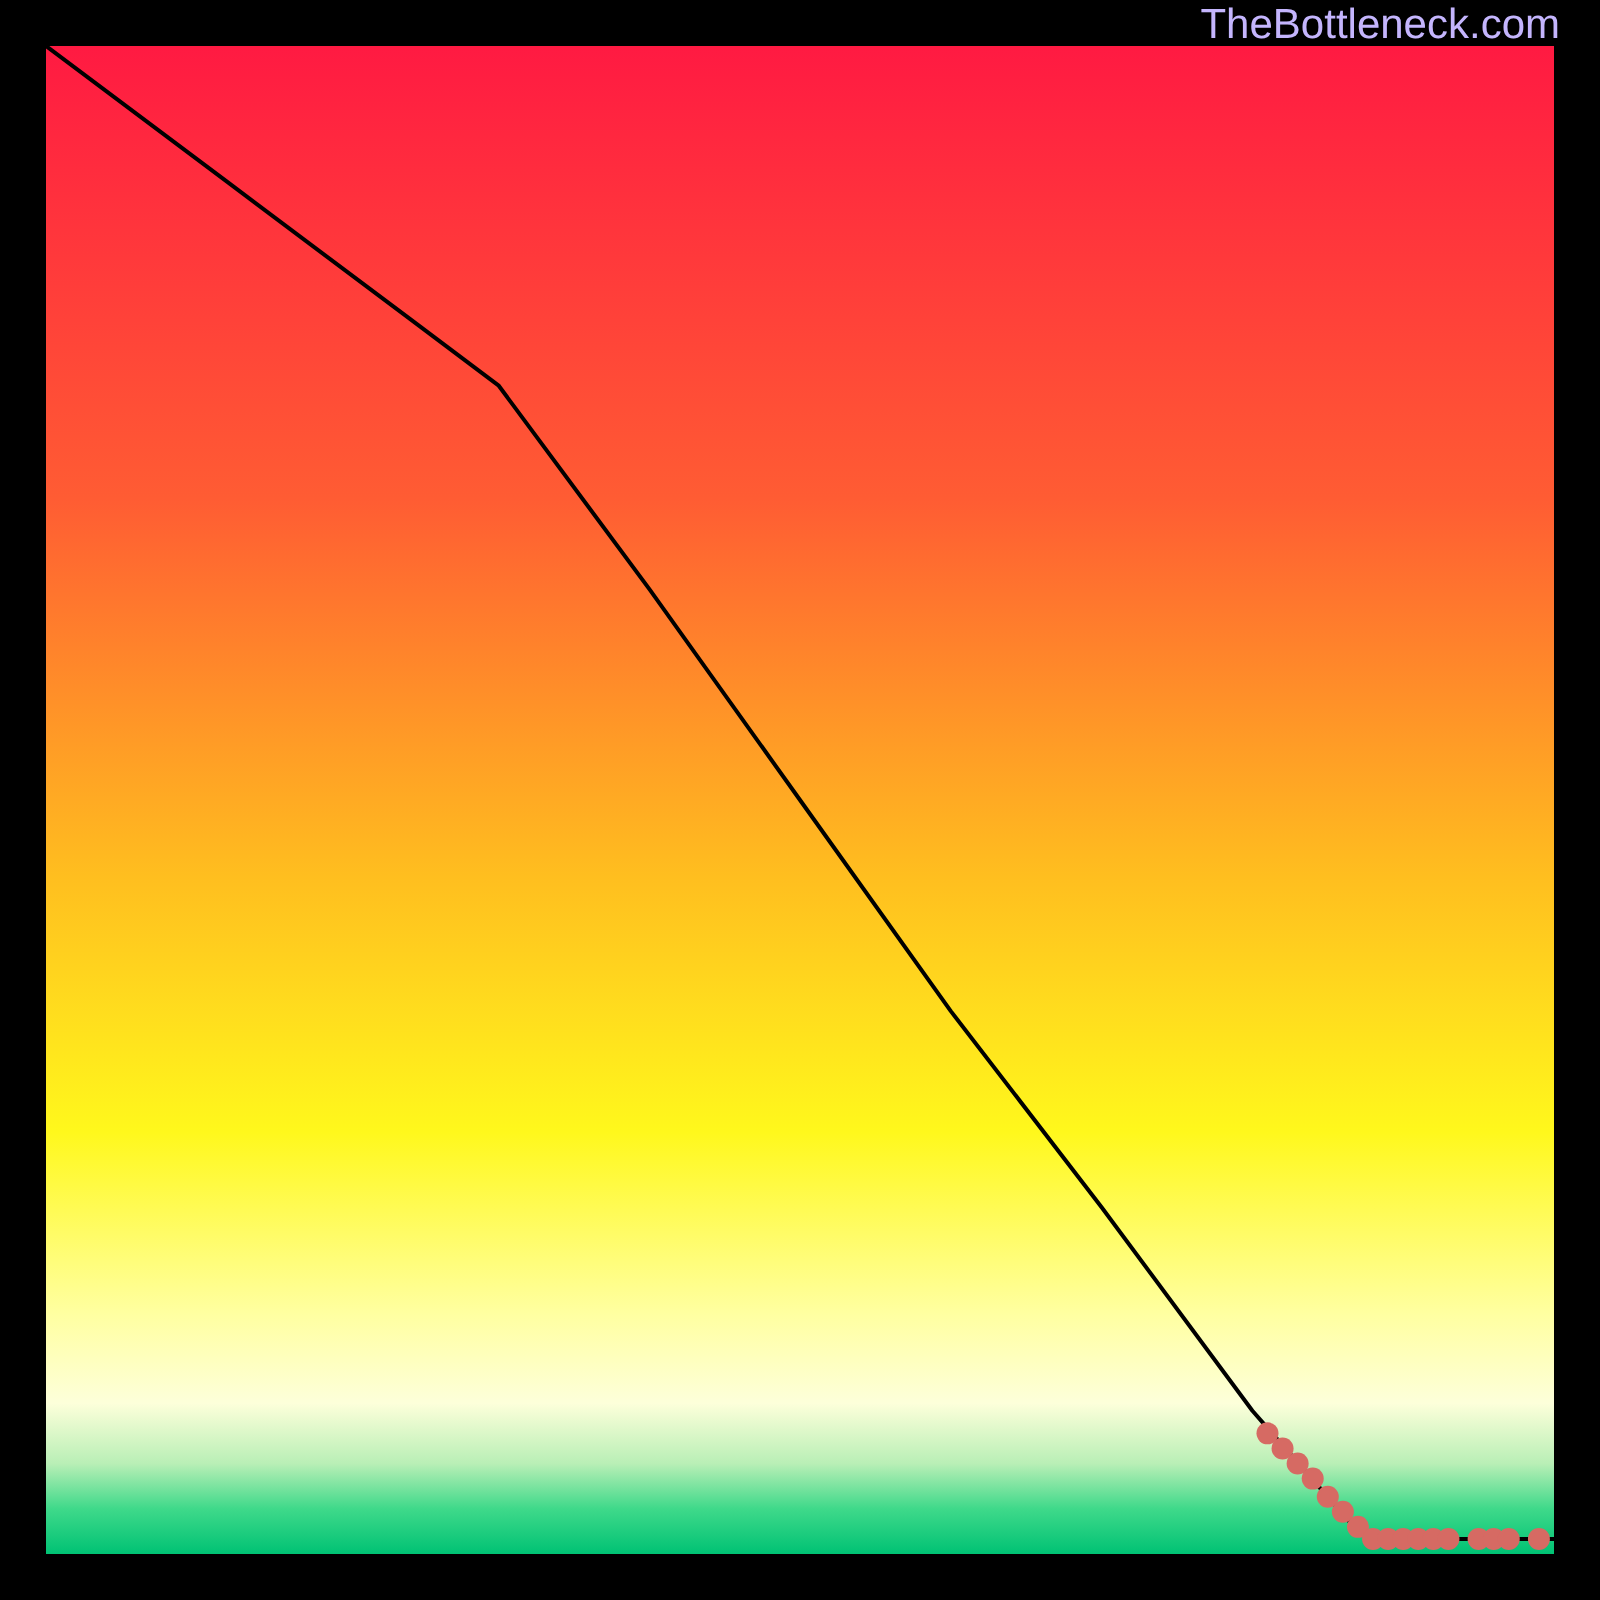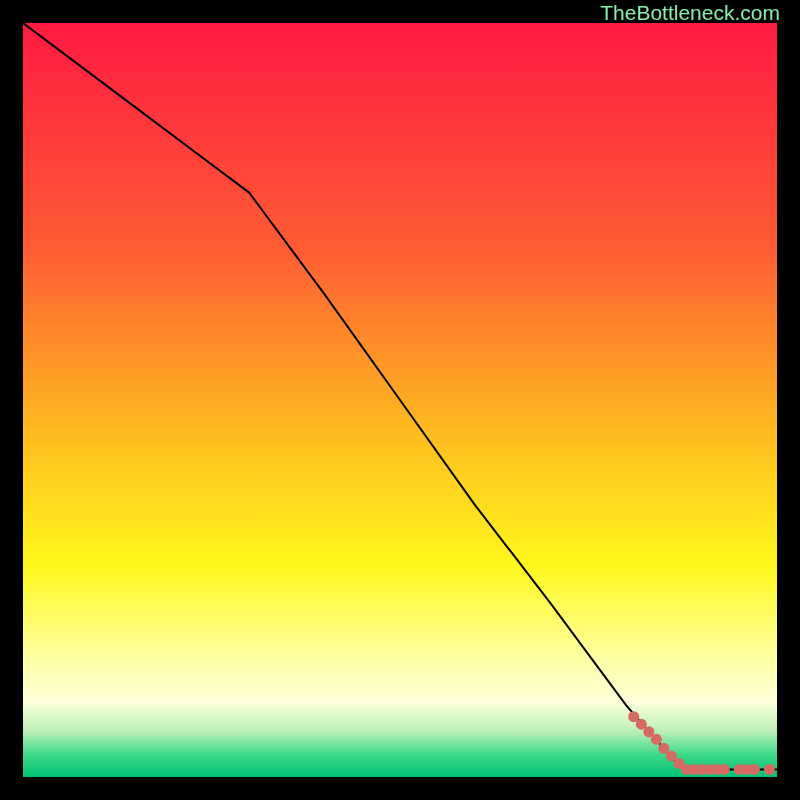--- a/index.html
+++ b/index.html
@@ -22,21 +22,21 @@
     top: 23px;
     width: 754px;
     height: 754px;
   }
   .watermark {
     position: absolute;
     top: 1px;
     right: 20px;
     font-family: Arial, Helvetica, sans-serif;
     font-size: 21px;
-    color: #86efac;
+    color: #c4b5fd;
     font-weight: 400;
     letter-spacing: 0px;
   }
 </style>
 </head>
 <body>
 
 <div class="stage">
   <svg class="plot" viewBox="0 0 754 754" preserveAspectRatio="none">
     <defs>

